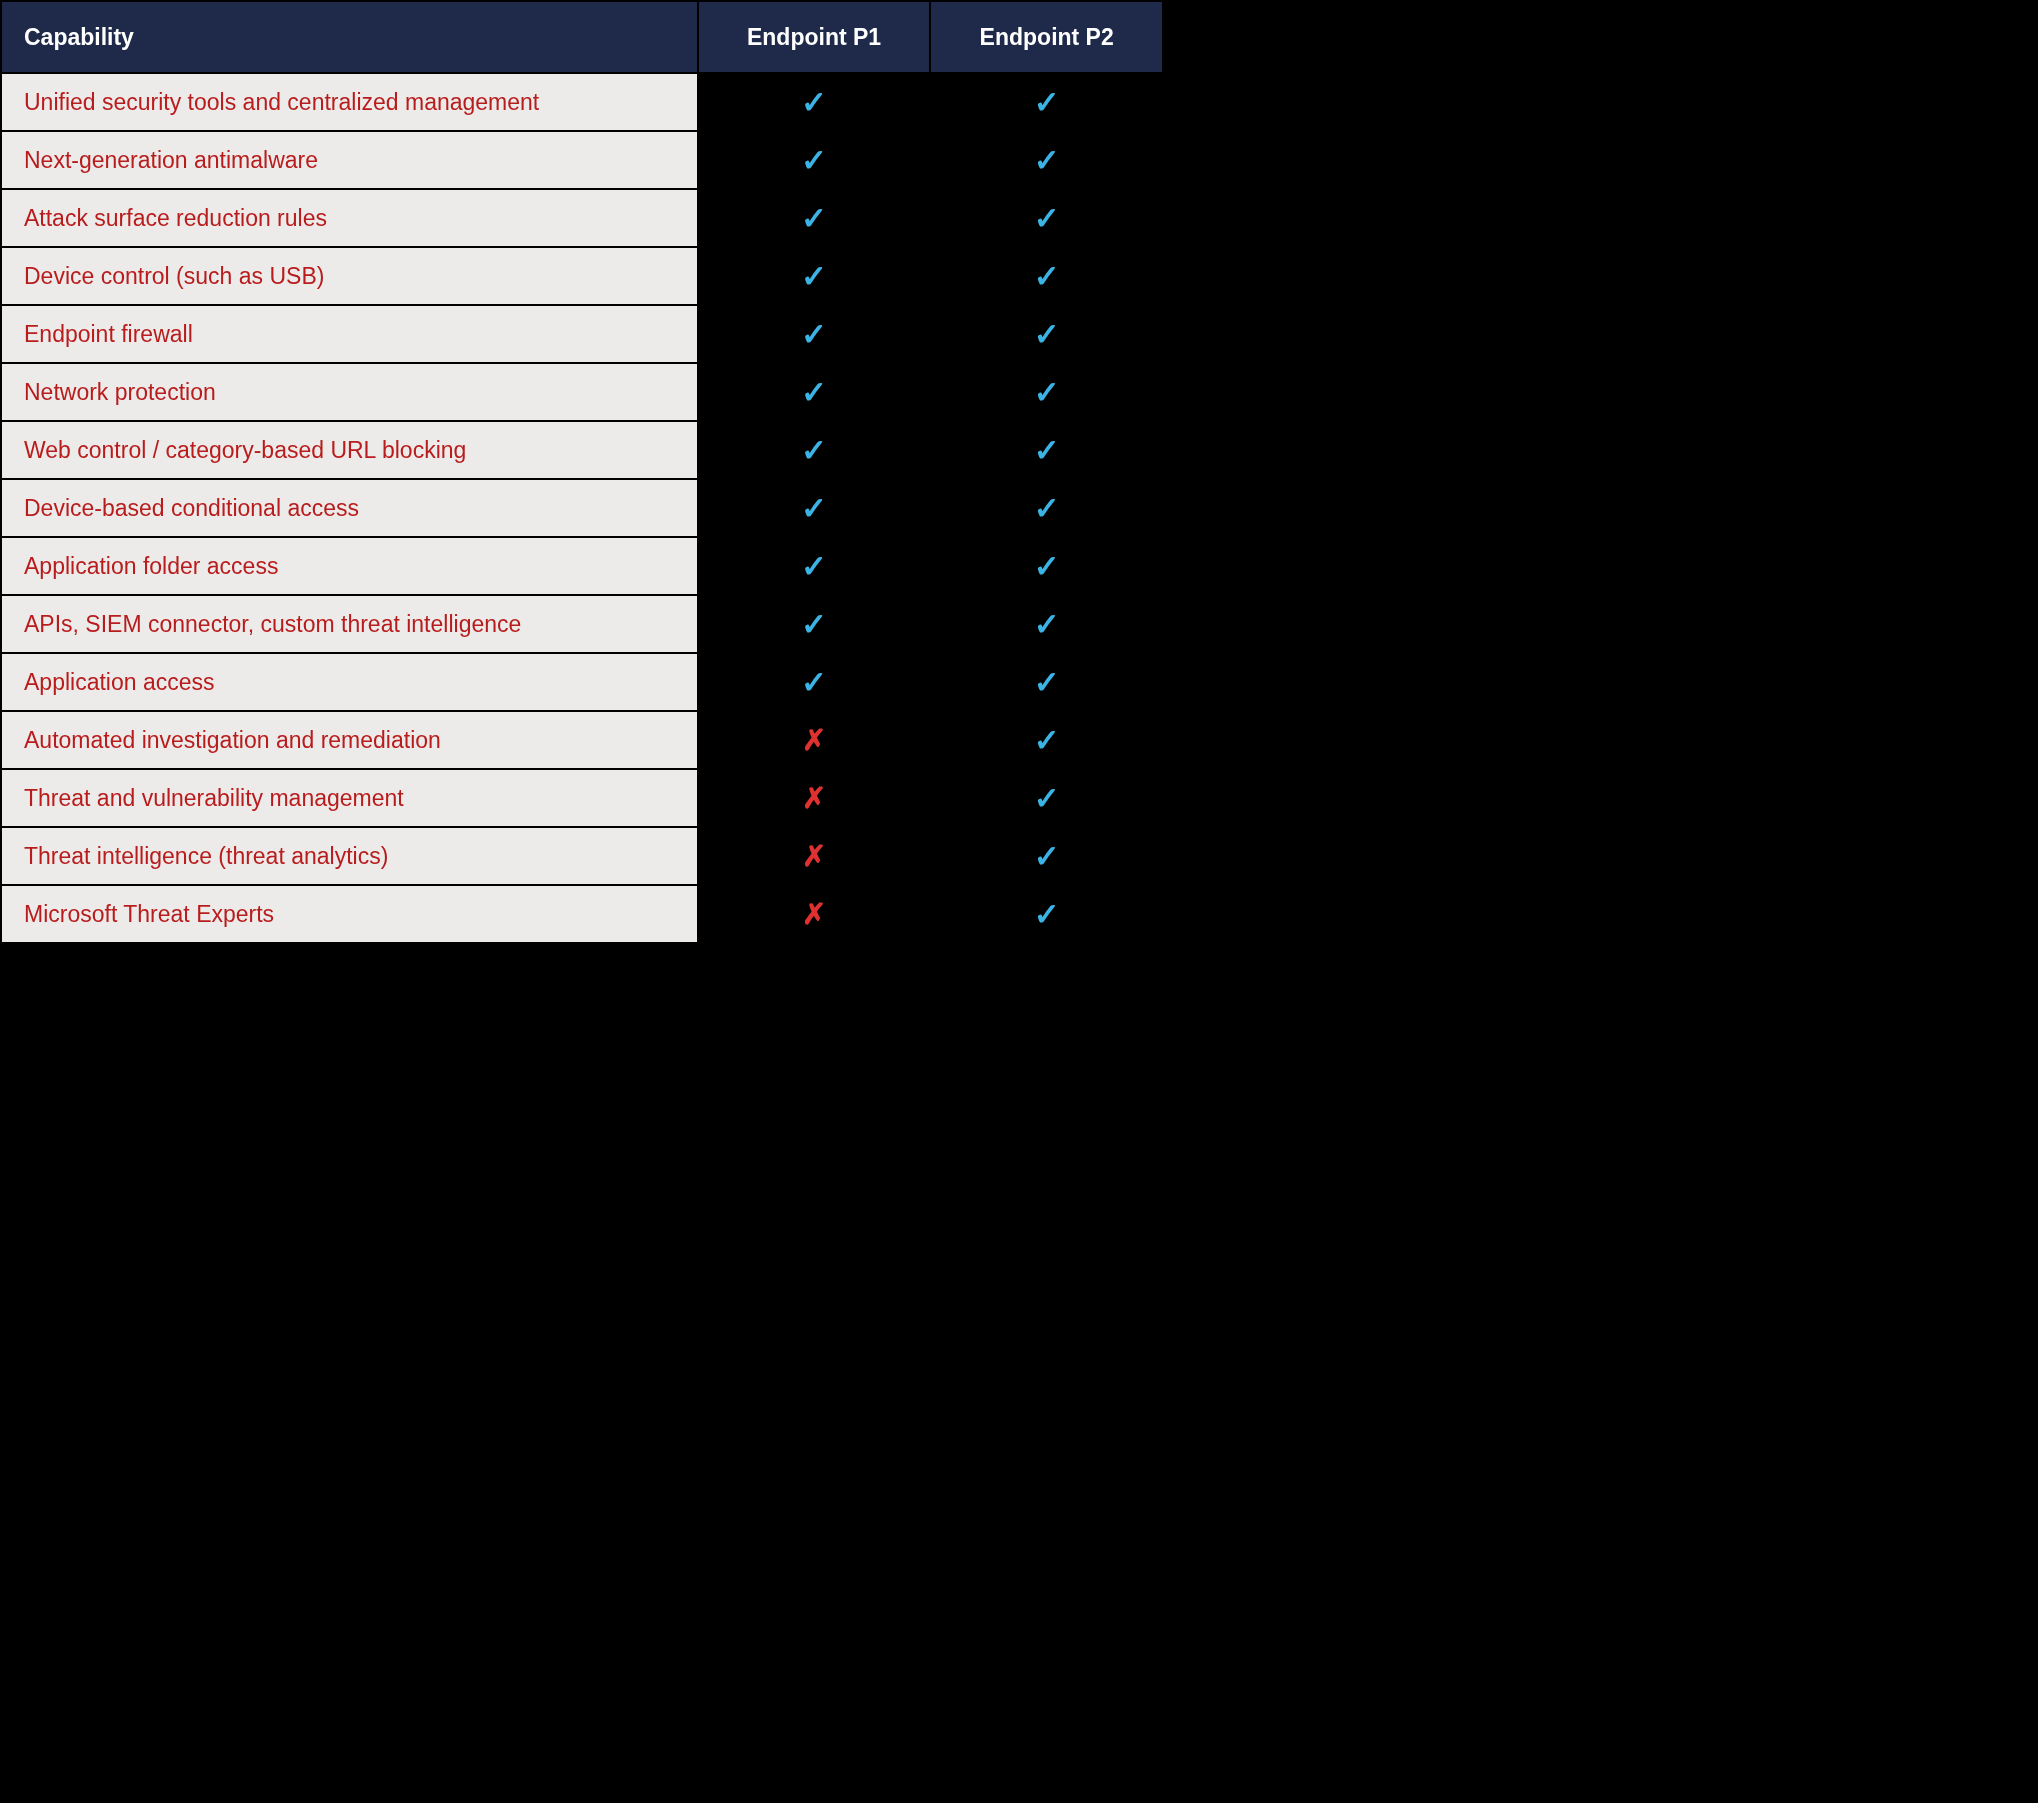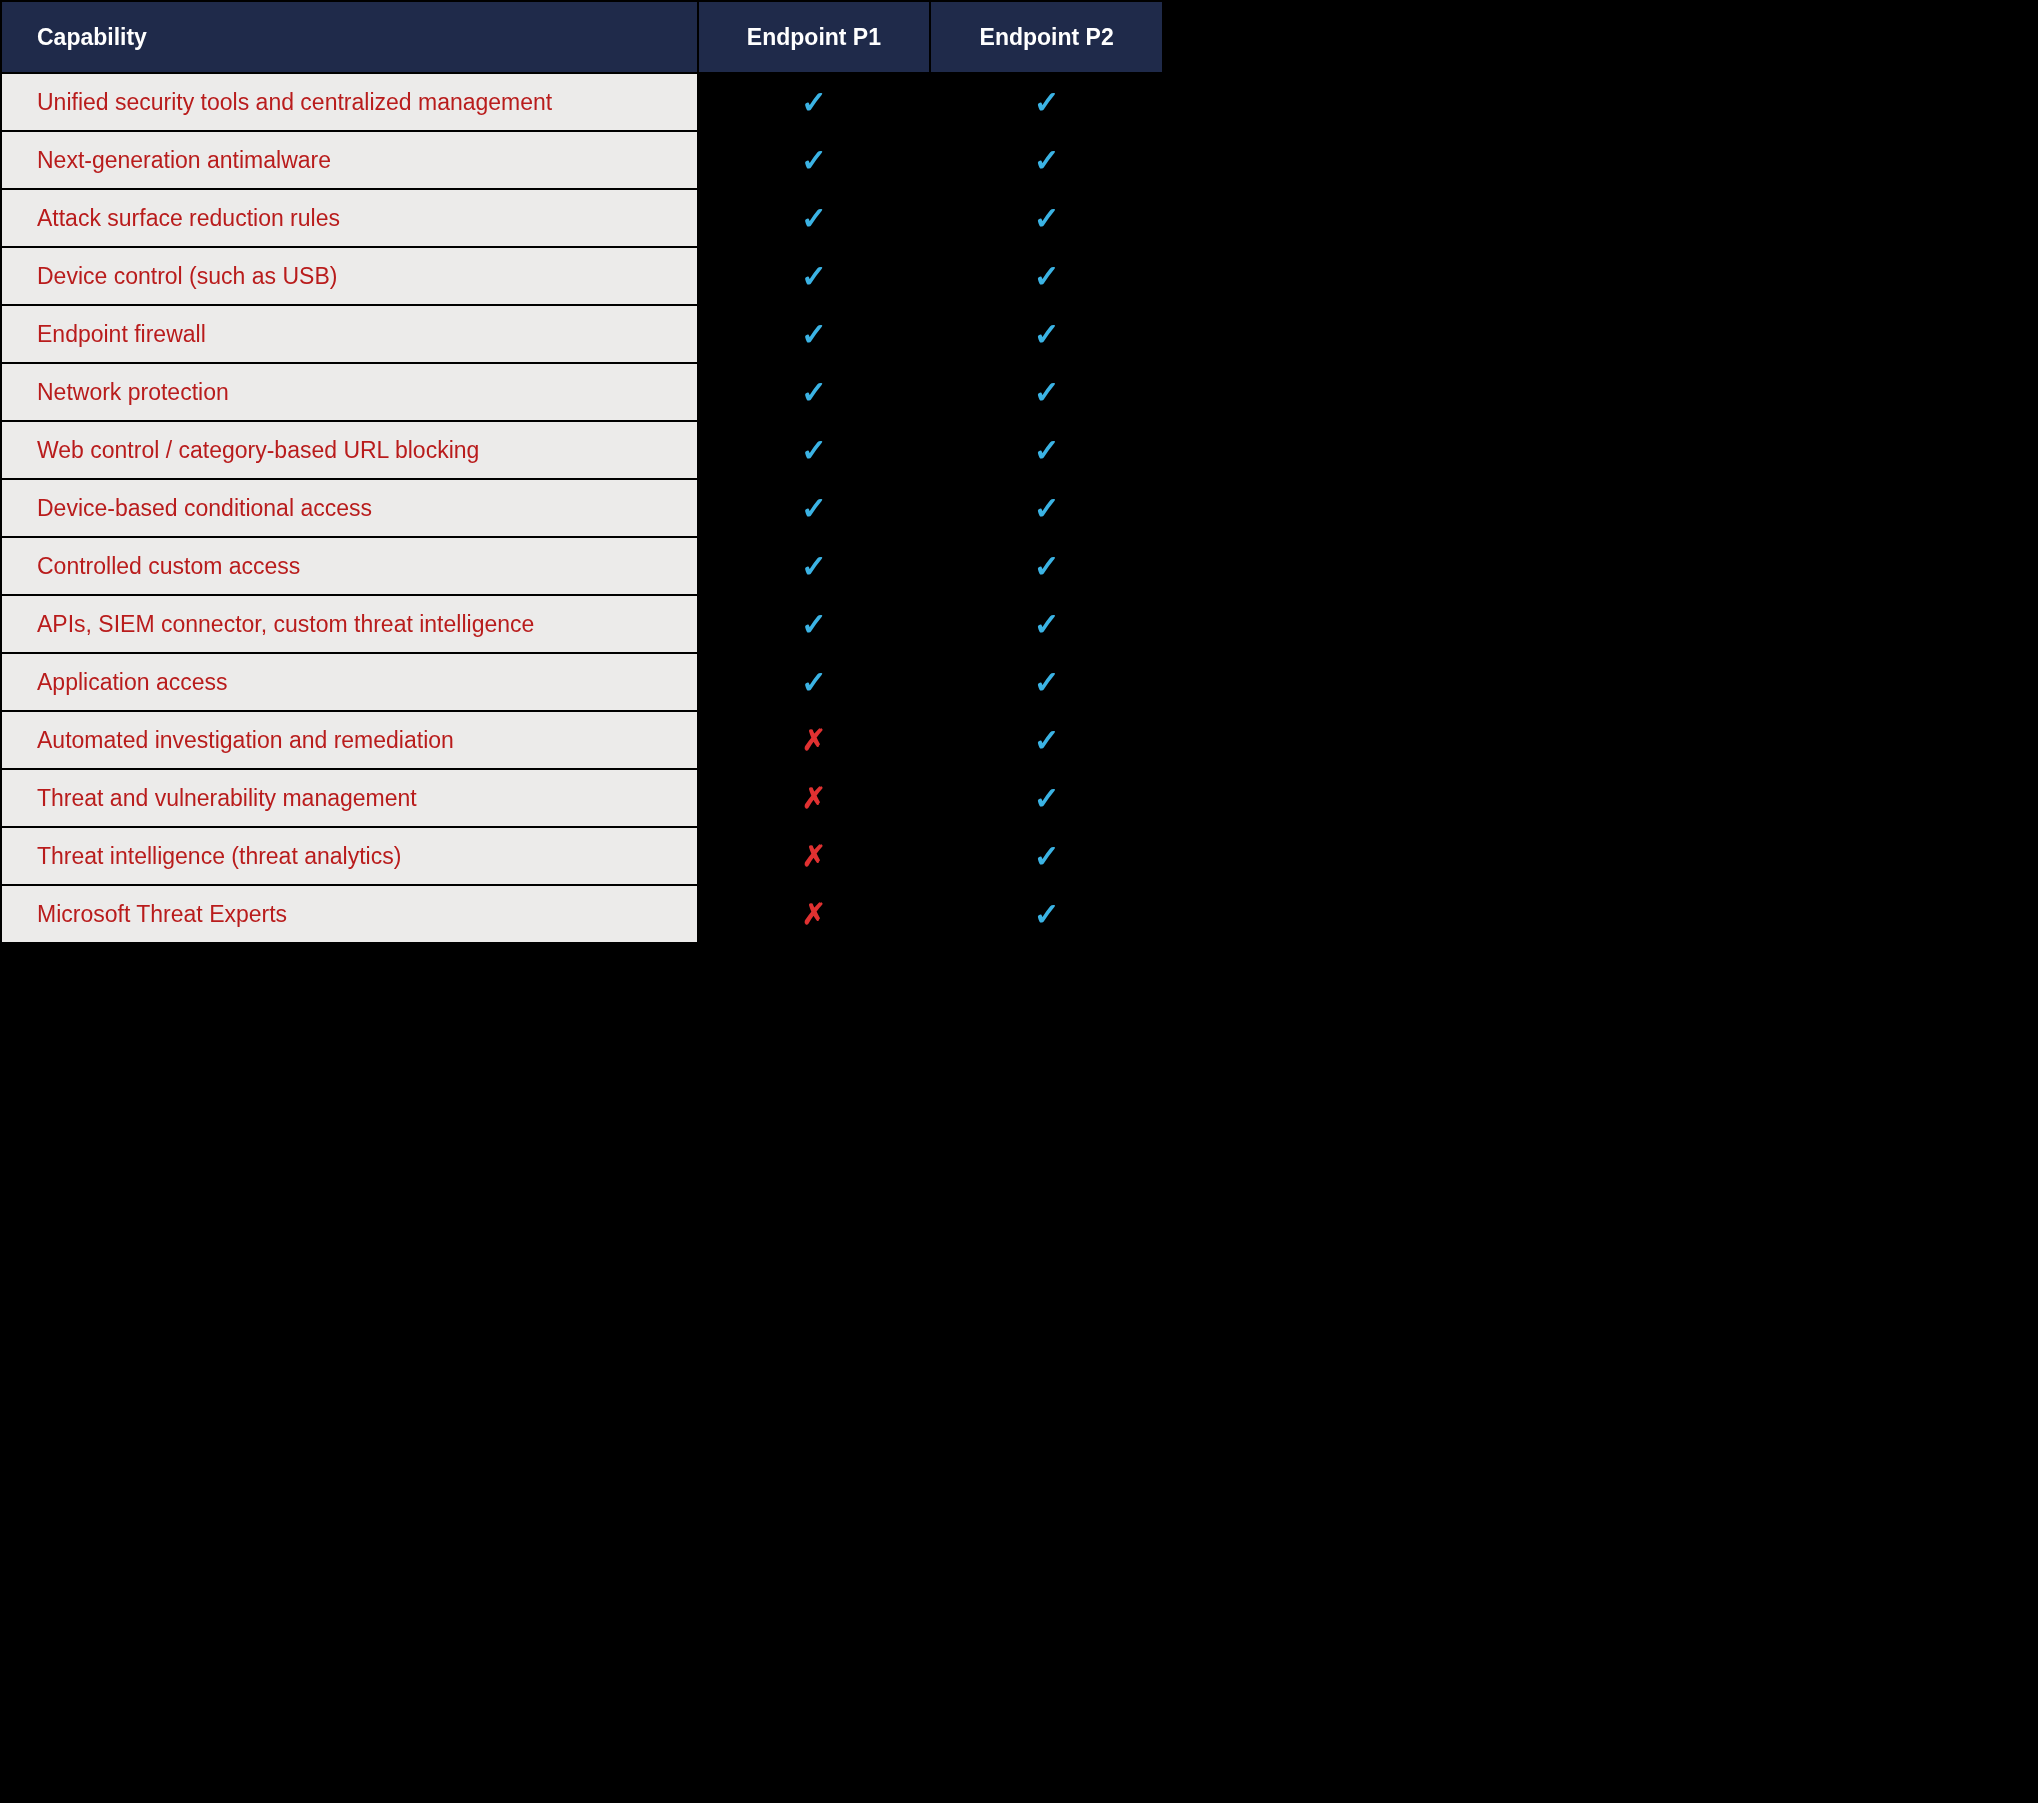--- a/index.html
+++ b/index.html
@@ -6,21 +6,21 @@
   body{font-family:"Segoe UI","Helvetica Neue",Arial,sans-serif;}
   .table{
     width:1164px;
     border-collapse:separate;
     border-spacing:0;
     border:1.9px solid #000;
     background:#000;
   }
   .table th,.table td{
     font-size:23px;
-    padding:0 35px;
+    padding:0 22px;
     height:58px;
     box-sizing:border-box;
     vertical-align:middle;
   }
   .table thead th{
     background:#1f2a4a;
     color:#fff;
     font-weight:700;
     text-align:left;
     border:1.9px solid #000;
@@ -104,21 +104,21 @@
         <td class="cap">Web control / category-based URL blocking</td>
         <td class="mark"><span class="check">✓</span></td>
         <td class="mark"><span class="check">✓</span></td>
       </tr>
       <tr>
         <td class="cap">Device-based conditional access</td>
         <td class="mark"><span class="check">✓</span></td>
         <td class="mark"><span class="check">✓</span></td>
       </tr>
       <tr>
-        <td class="cap">Controlled custom access</td>
+        <td class="cap">Application folder access</td>
         <td class="mark"><span class="check">✓</span></td>
         <td class="mark"><span class="check">✓</span></td>
       </tr>
       <tr>
         <td class="cap">APIs, SIEM connector, custom threat intelligence</td>
         <td class="mark"><span class="check">✓</span></td>
         <td class="mark"><span class="check">✓</span></td>
       </tr>
       <tr>
         <td class="cap">Application access</td>

